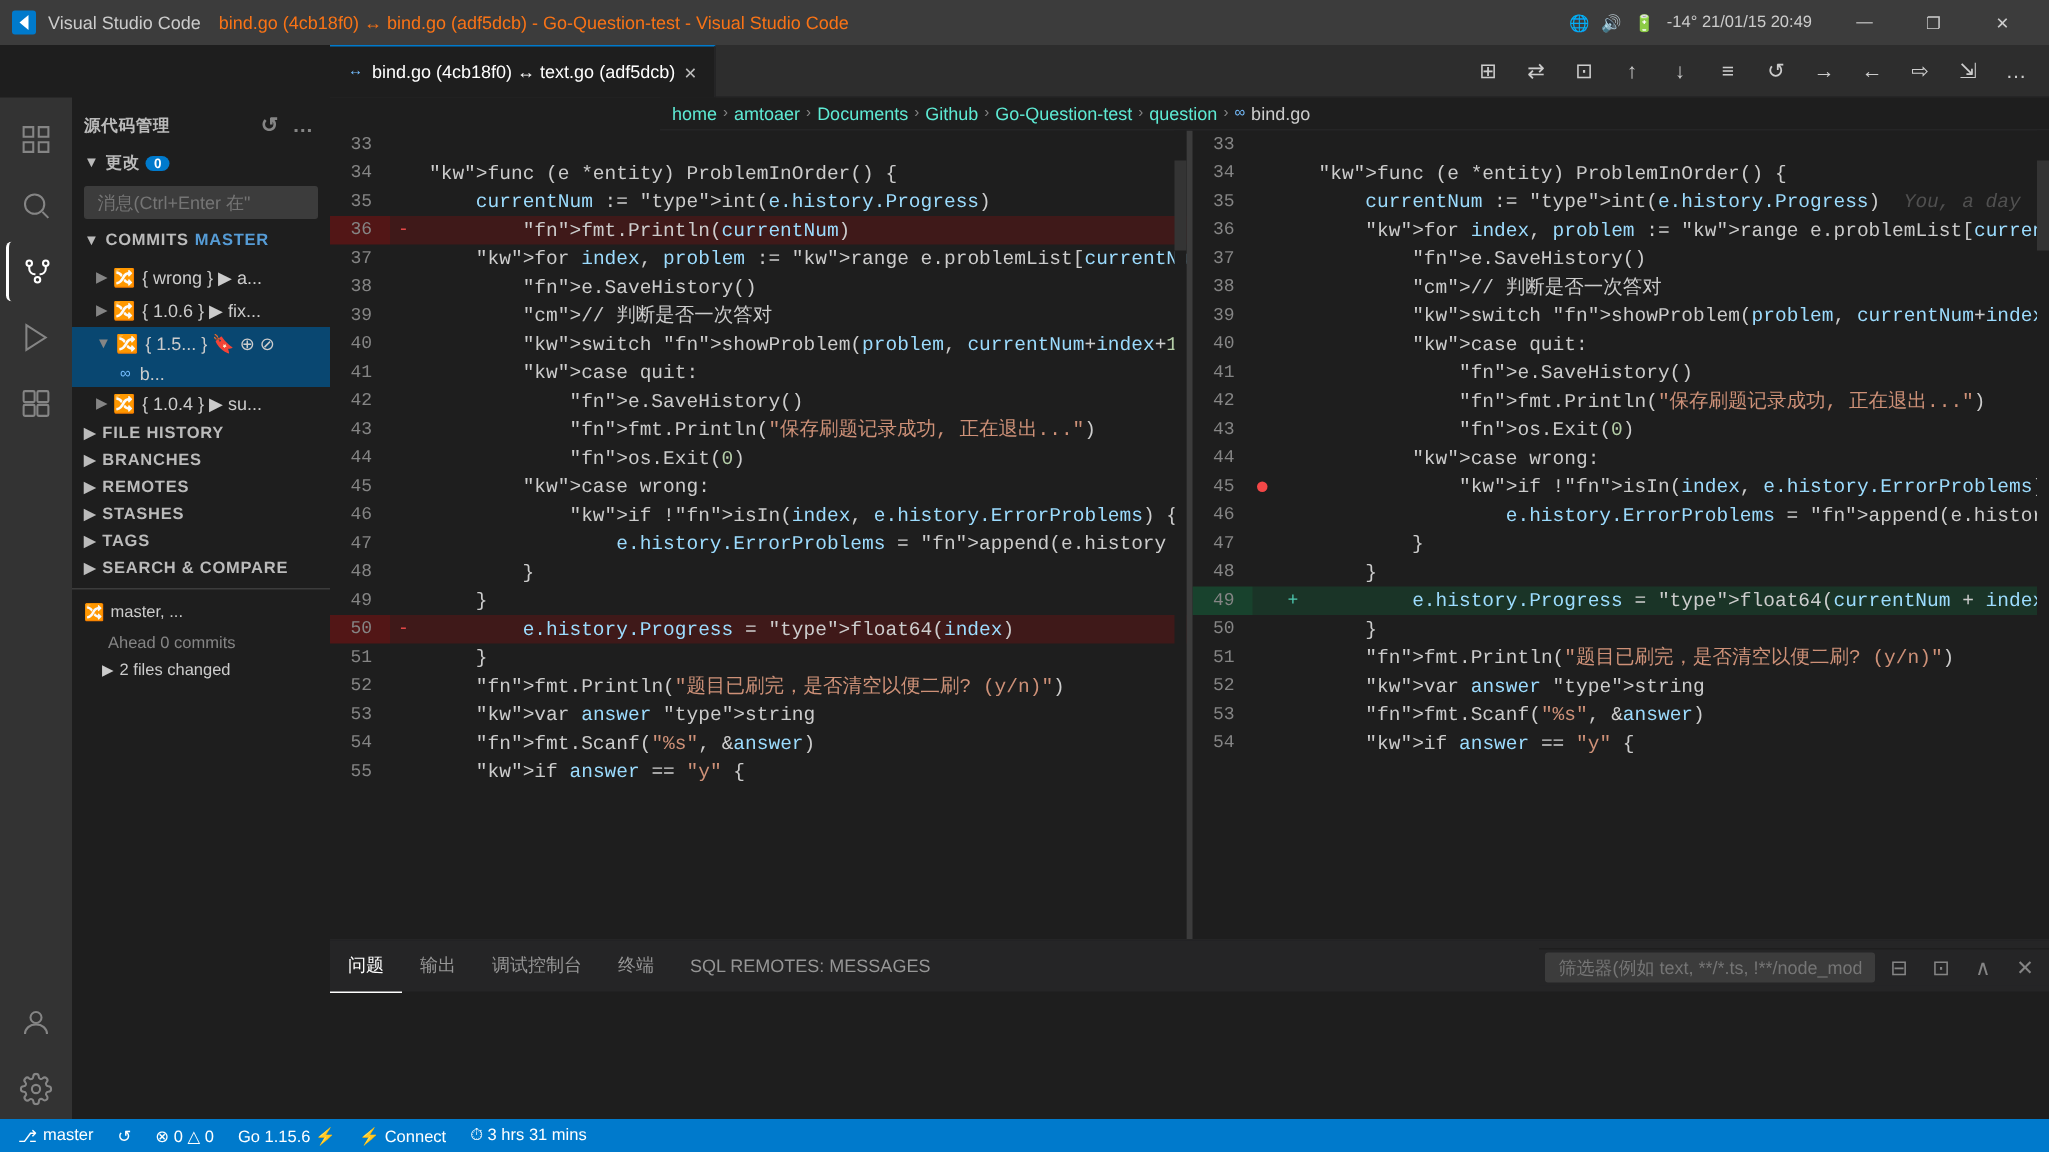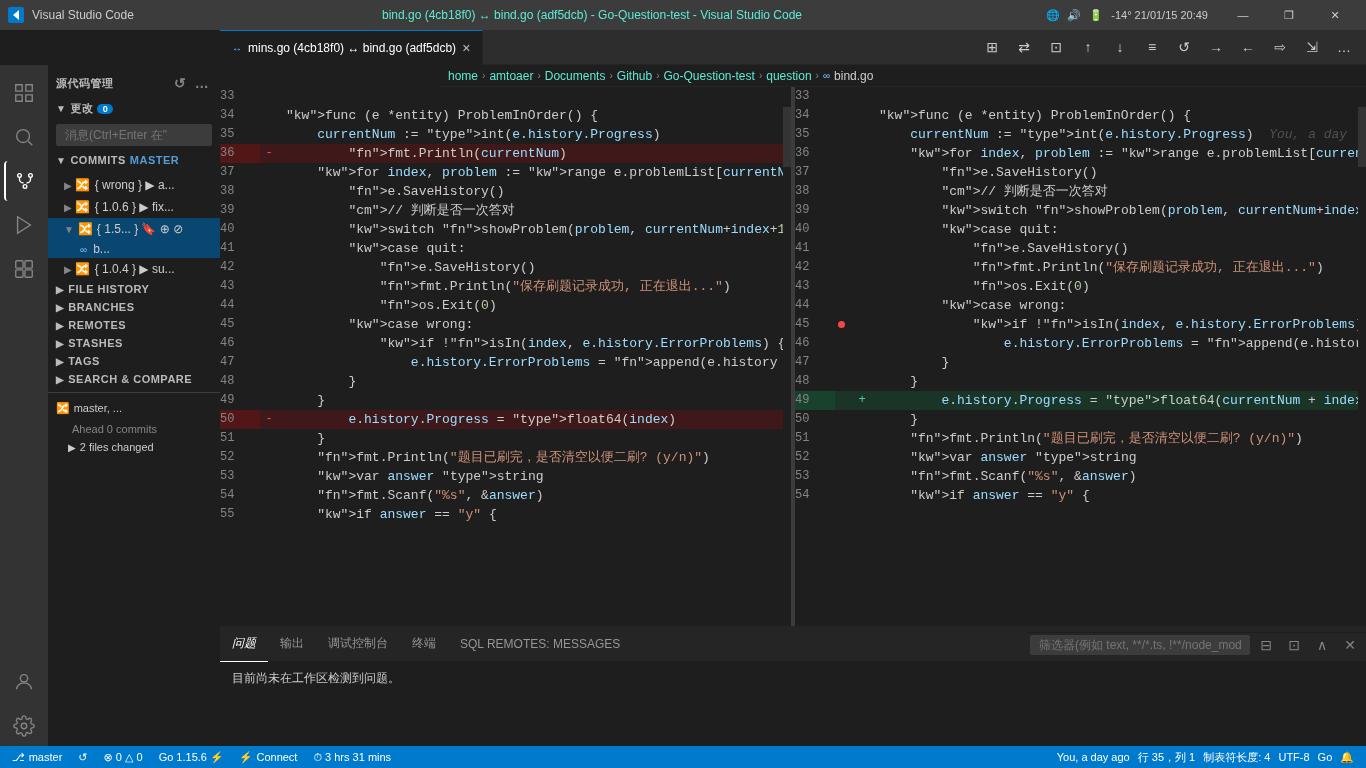--- a/index.html
+++ b/index.html
@@ -3,21 +3,21 @@
   <meta charset="utf-8">
   <style>
     * { margin: 0; padding: 0; box-sizing: border-box; }
     body { font-family: 'Segoe UI', sans-serif; font-size: 12px; background: #1e1e1e; color: #cccccc; overflow: hidden; width: 1366px; height: 768px; }
 
     
     #titlebar { display: flex; align-items: center; background: #3c3c3c; height: 30px; padding: 0 8px; gap: 8px; }
     #titlebar .app-icon { width: 16px; height: 16px; background: #007acc; border-radius: 2px; display: flex; align-items: center; justify-content: center; font-size: 10px; color: white; flex-shrink: 0; }
     #titlebar .menu-items { display: flex; gap: 2px; font-size: 12px; }
     #titlebar .menu-item { padding: 2px 8px; cursor: pointer; color: #cccccc; }
-    #titlebar .title { flex: 1; text-align: center; font-size: 12px; color: #5eead4; }
+    #titlebar .title { flex: 1; font-size: 12px; color: #f97316; }
     #titlebar .window-controls { display: flex; gap: 0; }
     #titlebar .win-btn { width: 46px; height: 30px; display: flex; align-items: center; justify-content: center; font-size: 11px; cursor: pointer; color: #cccccc; }
     #titlebar .sys-icons { display: flex; align-items: center; gap: 8px; font-size: 11px; color: #cccccc; margin-right: 4px; }
 
     
     #tabbar { display: flex; align-items: center; background: #2d2d2d; height: 35px; border-bottom: 1px solid #252526; }
     .tab { display: flex; align-items: center; padding: 0 12px; height: 35px; background: #2d2d2d; border-right: 1px solid #252526; cursor: pointer; font-size: 12px; color: #969696; gap: 6px; min-width: 120px; }
     .tab.active { background: #1e1e1e; color: #ffffff; border-top: 1px solid #007acc; }
     .tab .tab-icon { font-size: 10px; color: #75beff; }
     .tab .tab-close { margin-left: auto; opacity: 0.7; font-size: 14px; }
@@ -67,35 +67,35 @@
     .breadcrumb-file-icon { color: #75beff; font-size: 10px; }
 
     
     #editor-area { flex: 1; display: flex; flex-direction: column; overflow: hidden; }
     #diff-view { display: flex; flex: 1; overflow: hidden; }
     .diff-pane { flex: 1; overflow: hidden; display: flex; flex-direction: column; position: relative; }
     .diff-scroll { overflow: auto; flex: 1; }
     .code-area { font-family: 'Consolas', 'Courier New', monospace; font-size: 13px; line-height: 19px; }
 
     .line-row { display: flex; align-items: stretch; min-height: 19px; }
-    .line-num { width: 40px; padding-right: 12px; color: #858585; font-size: 12px; line-height: 19px; flex-shrink: 0; user-select: none; }
+    .line-num { width: 40px; text-align: right; padding-right: 12px; color: #858585; font-size: 12px; line-height: 19px; flex-shrink: 0; user-select: none; }
     .line-content { flex: 1; padding-left: 8px; white-space: pre; font-size: 13px; overflow: hidden; }
     .line-row.deleted { background: rgba(255, 0, 0, 0.15); }
     .line-row.deleted .line-num { background: rgba(255, 0, 0, 0.1); }
     .line-row.added { background: rgba(0, 255, 128, 0.1); }
     .line-row.added .line-num { background: rgba(0, 255, 128, 0.07); }
     .str { color: #ce9178; }
     .num { color: #b5cea8; }
     .prop { color: #9cdcfe; text-align: center; }
 
     
     #bottom-panel { background: #1e1e1e; border-top: 1px solid #252526; display: flex; flex-direction: column; }
     #bottom-tabs { display: flex; align-items: center; background: #252526; height: 35px; border-bottom: 1px solid #1e1e1e; }
     .bottom-tab { padding: 0 12px; height: 35px; display: flex; align-items: center; font-size: 12px; color: #969696; cursor: pointer; border-bottom: 1px solid transparent; }
-    .bottom-tab.active { color: #ffffff; border-bottom: 1px solid #ffffff; font-style: italic; }
+    .bottom-tab.active { color: #ffffff; border-bottom: 1px solid #ffffff; }
     .bottom-content { padding: 8px 12px; font-size: 12px; color: #cccccc; flex: 1; }
     .bottom-action-btn { width: 24px; height: 24px; display: flex; align-items: center; justify-content: center; cursor: pointer; color: #858585; font-size: 14px; border-radius: 3px; }
     .filter-input { background: #3c3c3c; border: 1px solid #3c3c3c; color: #cccccc; padding: 2px 8px; font-size: 12px; width: 220px; outline: none; border-radius: 2px; }
 
     
     #statusbar { height: 22px; background: #007acc; display: flex; align-items: center; padding: 0 8px; gap: 8px; font-size: 11px; color: white; }
     .status-item { display: flex; align-items: center; gap: 4px; padding: 0 4px; cursor: pointer; height: 22px; }
     .status-right { margin-left: auto; display: flex; align-items: center; gap: 0; }
 
     
@@ -129,21 +129,21 @@
   <div class="window-controls">
     <div class="win-btn">—</div>
     <div class="win-btn">❐</div>
     <div class="win-btn close">✕</div>
   </div>
 </div>
 
 <div id="tabbar" style="margin-left:220px;">
   <div class="tab active">
     <span class="tab-icon">↔</span>
-    <span>mins.go (4cb18f0) ↔ bind.go (adf5dcb)</span>
+    <span>bind.go (4cb18f0) ↔ text.go (adf5dcb)</span>
     <span class="tab-close">×</span>
   </div>
   <div class="tab-actions">
     <div class="tab-action-btn">⊞</div>
     <div class="tab-action-btn">⇄</div>
     <div class="tab-action-btn">⊡</div>
     <div class="tab-action-btn">↑</div>
     <div class="tab-action-btn">↓</div>
     <div class="tab-action-btn">≡</div>
     <div class="tab-action-btn">↺</div>
@@ -602,21 +602,20 @@
         <div class="bottom-tab">SQL REMOTES: MESSAGES</div>
         <div style="flex:1;"></div>
         <div class="bottom-filter-row" style="flex-shrink:0;padding:0 4px;display:flex;align-items:center;gap:4px;">
           <input class="filter-input" placeholder="筛选器(例如 text, **/*.ts, !**/node_modules/**)" style="">
           <span class="bottom-action-btn">⊟</span>
           <span class="bottom-action-btn">⊡</span>
           <span class="bottom-action-btn">∧</span>
           <span class="bottom-action-btn">✕</span>
         </div>
       </div>
-      <div class="bottom-content">目前尚未在工作区检测到问题。</div>
     </div>
   </div>
 </div>
 
 <div id="statusbar">
   <div class="status-item">
     <span>⎇</span>
     <span>master</span>
   </div>
   <div class="status-item">
@@ -627,33 +626,13 @@
   </div>
   <div class="status-item">
     <span>Go 1.15.6 ⚡</span>
   </div>
   <div class="status-item">
     <span>⚡ Connect</span>
   </div>
   <div class="status-item">
     <span>⏱ 3 hrs 31 mins</span>
   </div>
-  <div class="status-right">
-    <div class="status-item">
-      <span>You, a day ago</span>
-    </div>
-    <div class="status-item">
-      <span>行 35，列 1</span>
-    </div>
-    <div class="status-item">
-      <span>制表符长度: 4</span>
-    </div>
-    <div class="status-item">
-      <span>UTF-8</span>
-    </div>
-    <div class="status-item">
-      <span>Go</span>
-    </div>
-    <div class="status-item">
-      <span>🔔</span>
-    </div>
-  </div>
 </div>
 
 </body></html>

